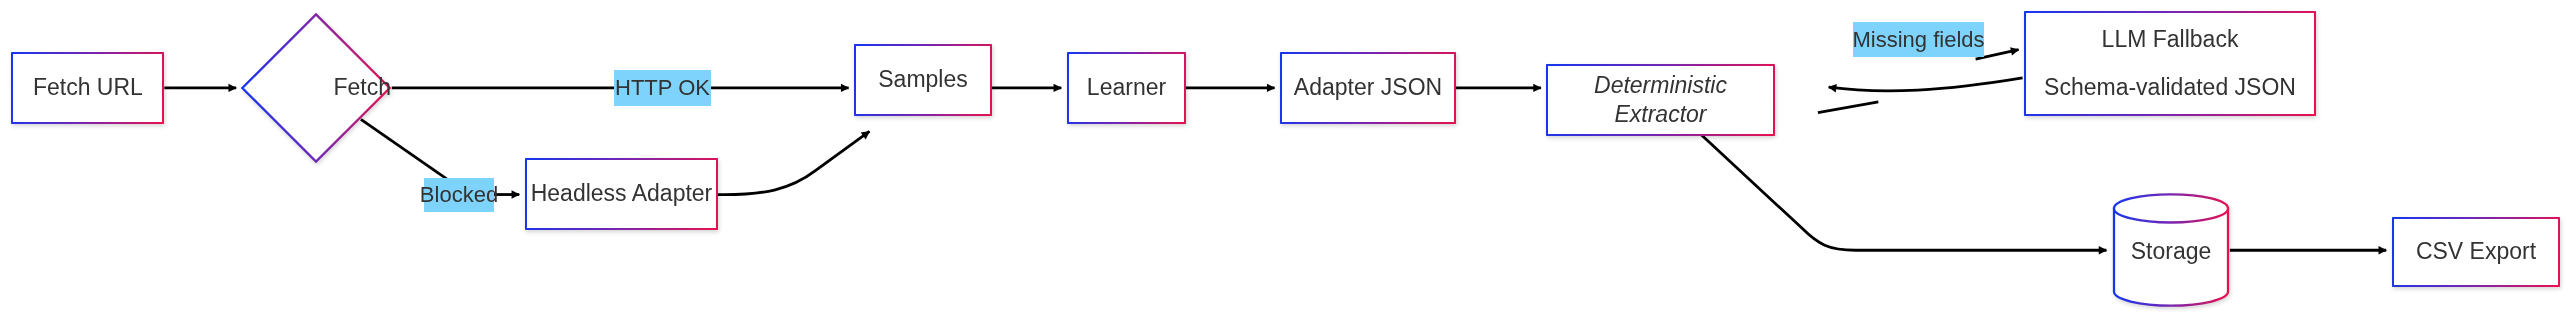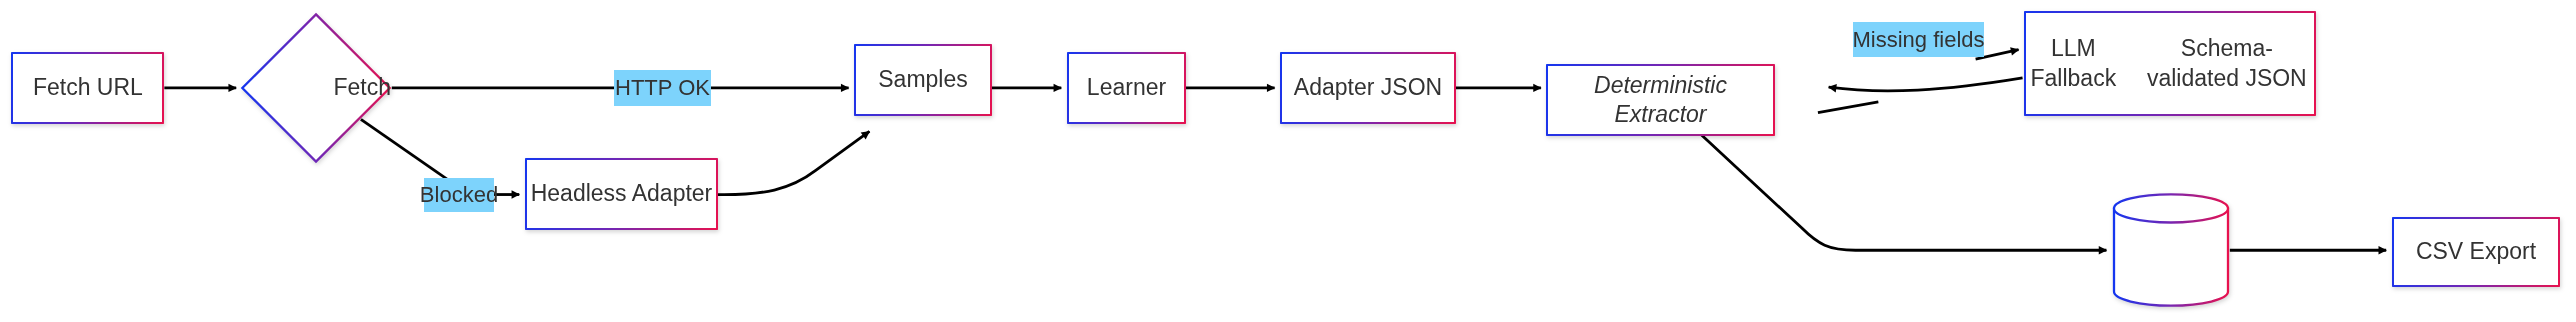--- a/index.html
+++ b/index.html
@@ -153,37 +153,40 @@
   </div>
 
   <div class="node boxnode f34" style="left:1546px;top:64px;width:229px;height:72px;font-style:italic;">
     <span class="lbl">Deterministic Extractor</span>
   </div>
 
   <div class="edge-label f33" style="left:1853px;top:22px;width:131px;height:35px;">
     <span>Missing fields</span>
   </div>
 
-  <div class="node boxnode f34" style="left:2024px;top:11.4px;width:292px;height:105px;flex-direction:row;gap:19px;">
+  <div class="node boxnode f34" style="left:2024px;top:11.4px;width:292px;height:105px;flex-direction:column;gap:19px;">
     <span class="lbl">LLM Fallback</span>
     <span class="lbl">Schema-validated JSON</span>
   </div>
 
   <div class="cyl-wrap" style="left:2112px;top:193px;width:118px;height:114px;">
     <svg width="118" height="114" viewBox="0 0 176 170">
       <defs>
         <linearGradient id="cg" x1="0" y1="0.5" x2="1" y2="0.5">
           <stop offset="0%" stop-color="#1436f0"></stop>
           <stop offset="48%" stop-color="#7326b4"></stop>
           <stop offset="100%" stop-color="#e8114e"></stop>
         </linearGradient>
       </defs>
       <path d="M3,23 L3,147 A85,21 0 0 0 173,147 L173,23 Z" fill="#ffffff" stroke="url(#cg)" stroke-width="3.4"></path>
       <ellipse cx="88" cy="23" rx="85" ry="21" fill="#ffffff" stroke="url(#cg)" stroke-width="3.4"></ellipse>
     </svg>
+    <div class="cyl-label f34" style="top:42px;height:32px;">
+      <span>Storage</span>
+    </div>
   </div>
 
   <div class="node boxnode f34" style="left:2392px;top:217px;width:168px;height:70px;">
     <span class="lbl">CSV Export</span>
   </div>
 
 </div>
 
 
 </body></html>

